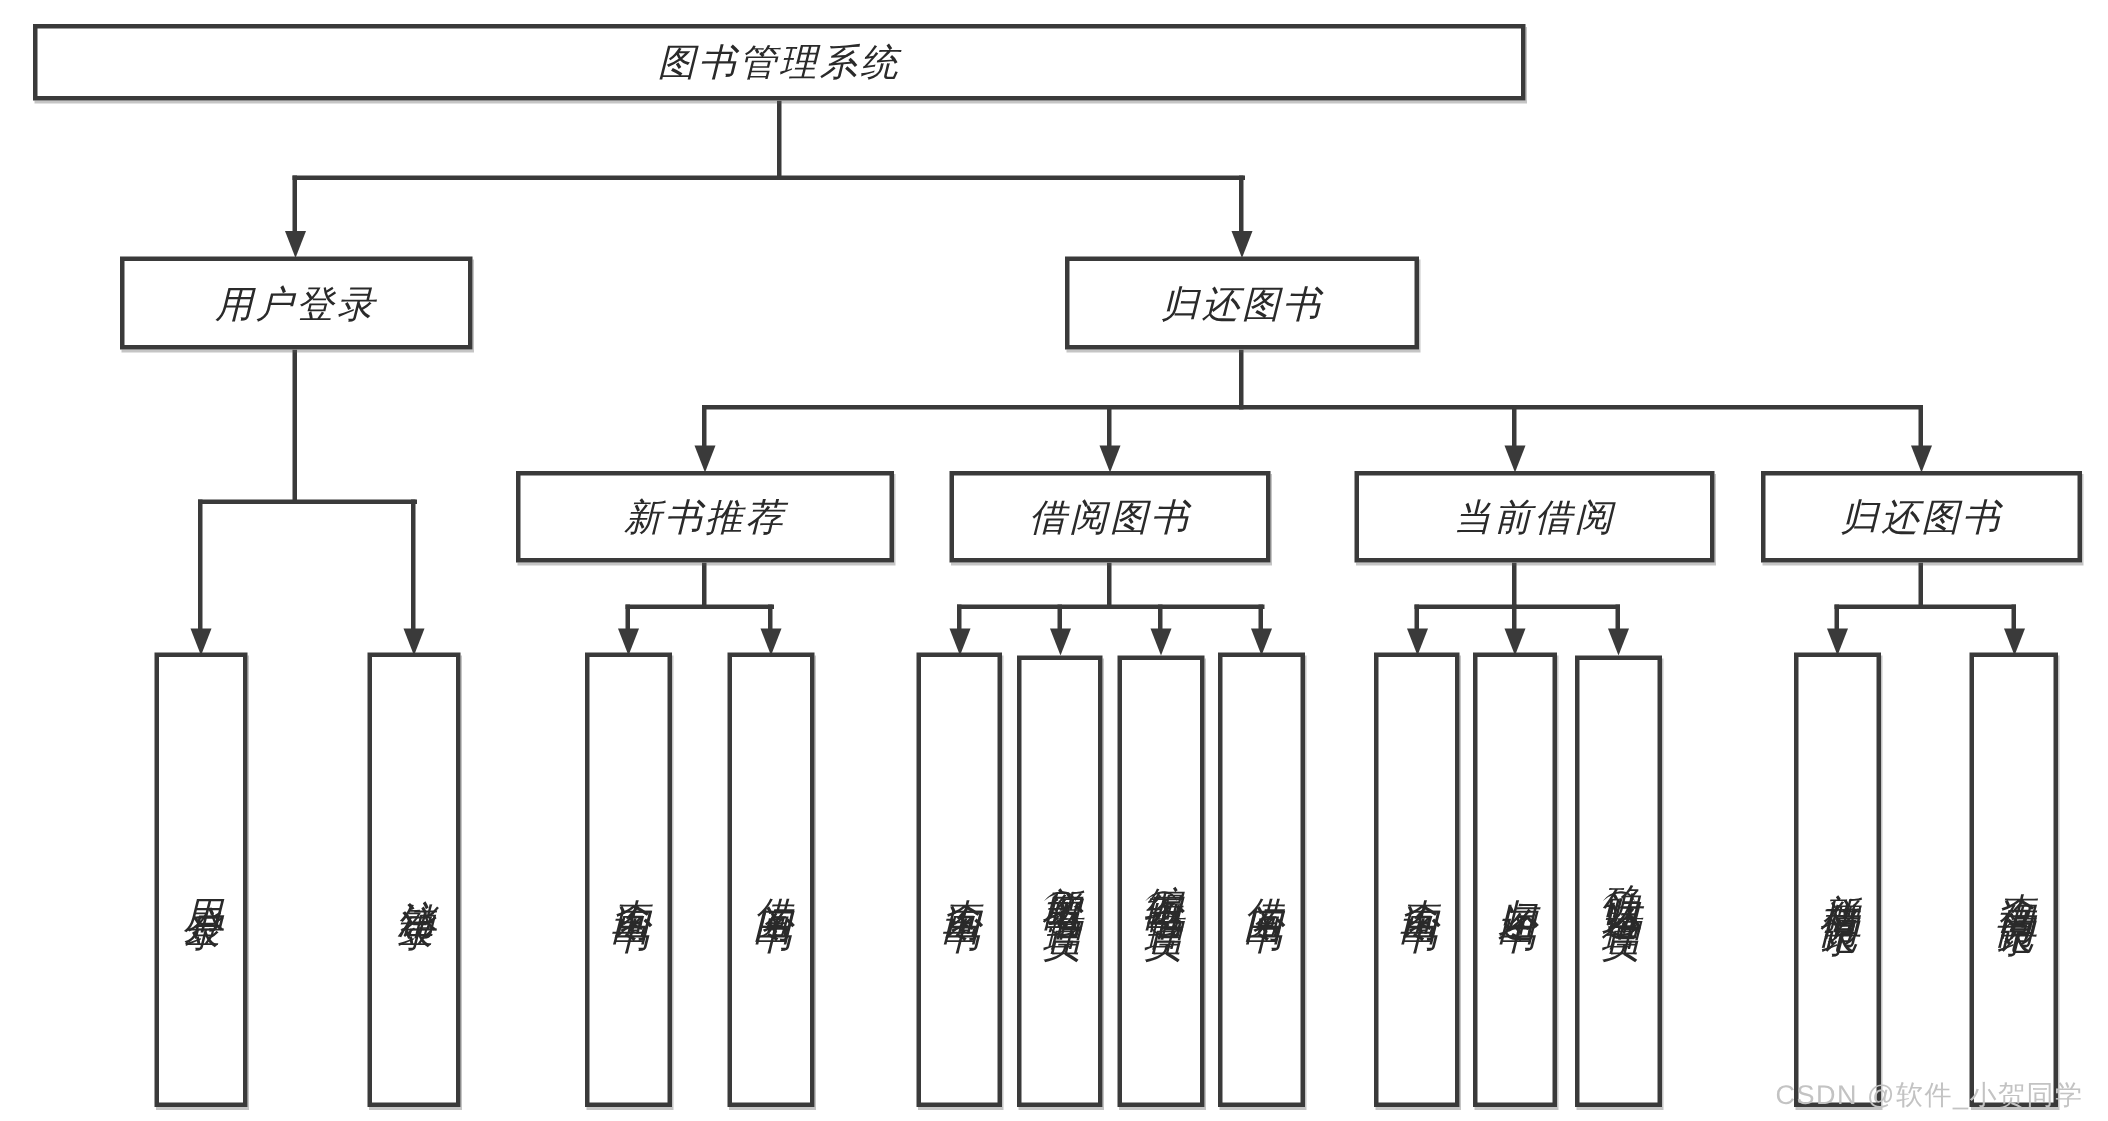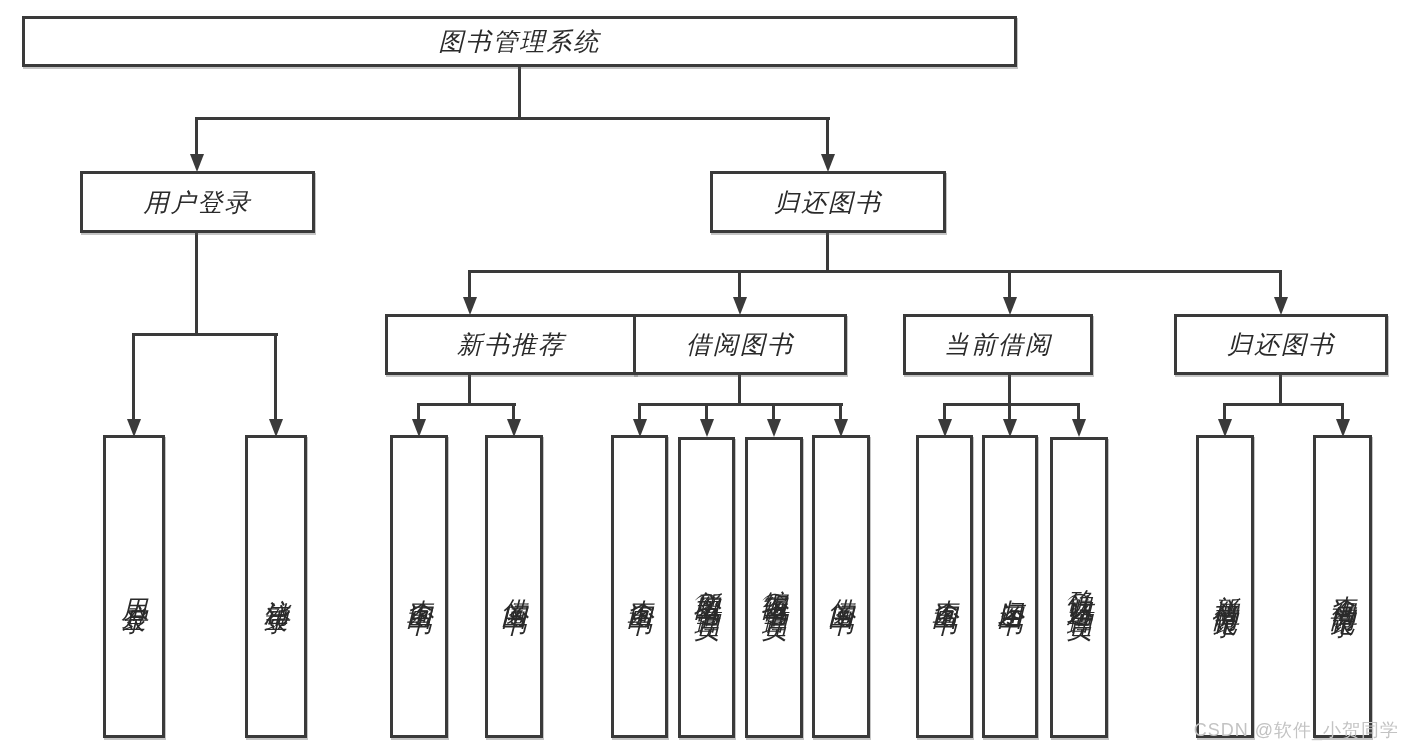--- a/index.html
+++ b/index.html
@@ -17,21 +17,21 @@
     writing-mode:vertical-rl; text-orientation:mixed;
     font-size:25px; letter-spacing:4px; line-height:1; white-space:pre;
   }
   .line { position:absolute; background:#3a3a3a; z-index:1; }
   .tri {
     position:absolute; width:0; height:0; z-index:3;
     border-left:7px solid transparent; border-right:7px solid transparent;
     border-top:18px solid #3a3a3a;
   }
   .watermark {
-    position:absolute; right:6px; bottom:5px; color:#c3c3c3;
+    position:absolute; right:16px; bottom:5px; color:#c3c3c3;
     font-size:18px; letter-spacing:1px; z-index:5; white-space:nowrap;
   }
 </style>
 </head>
 <body>
 
 <div id="stage">
 
   <div class="line" style="left:518px;top:67px;width:3px;height:52px"></div>
   <div class="line" style="left:195px;top:117px;width:635px;height:3px"></div>
@@ -96,27 +96,27 @@
     <span class="lbl">图书管理系统</span>
   </div>
 
   <div class="box" style="left:80px;top:171px;width:235px;height:62px">
     <span class="lbl">用户登录</span>
   </div>
   <div class="box" style="left:710px;top:171px;width:236px;height:62px">
     <span class="lbl">归还图书</span>
   </div>
 
-  <div class="box" style="left:385px;top:314px;width:252px;height:61px">
+  <div class="box" style="left:344px;top:314px;width:252px;height:61px">
     <span class="lbl">新书推荐</span>
   </div>
   <div class="box" style="left:633px;top:314px;width:214px;height:61px">
     <span class="lbl">借阅图书</span>
   </div>
-  <div class="box" style="left:903px;top:314px;width:190px;height:61px">
+  <div class="box" style="left:903px;top:314px;width:240px;height:61px">
     <span class="lbl">当前借阅</span>
   </div>
   <div class="box" style="left:1174px;top:314px;width:214px;height:61px">
     <span class="lbl">归还图书</span>
   </div>
 
   <div class="box" style="left:103px;top:435px;width:62px;height:303px">
     <span class="lbl vlabel">用户登录</span>
   </div>
   <div class="box" style="left:245px;top:435px;width:62px;height:303px">

